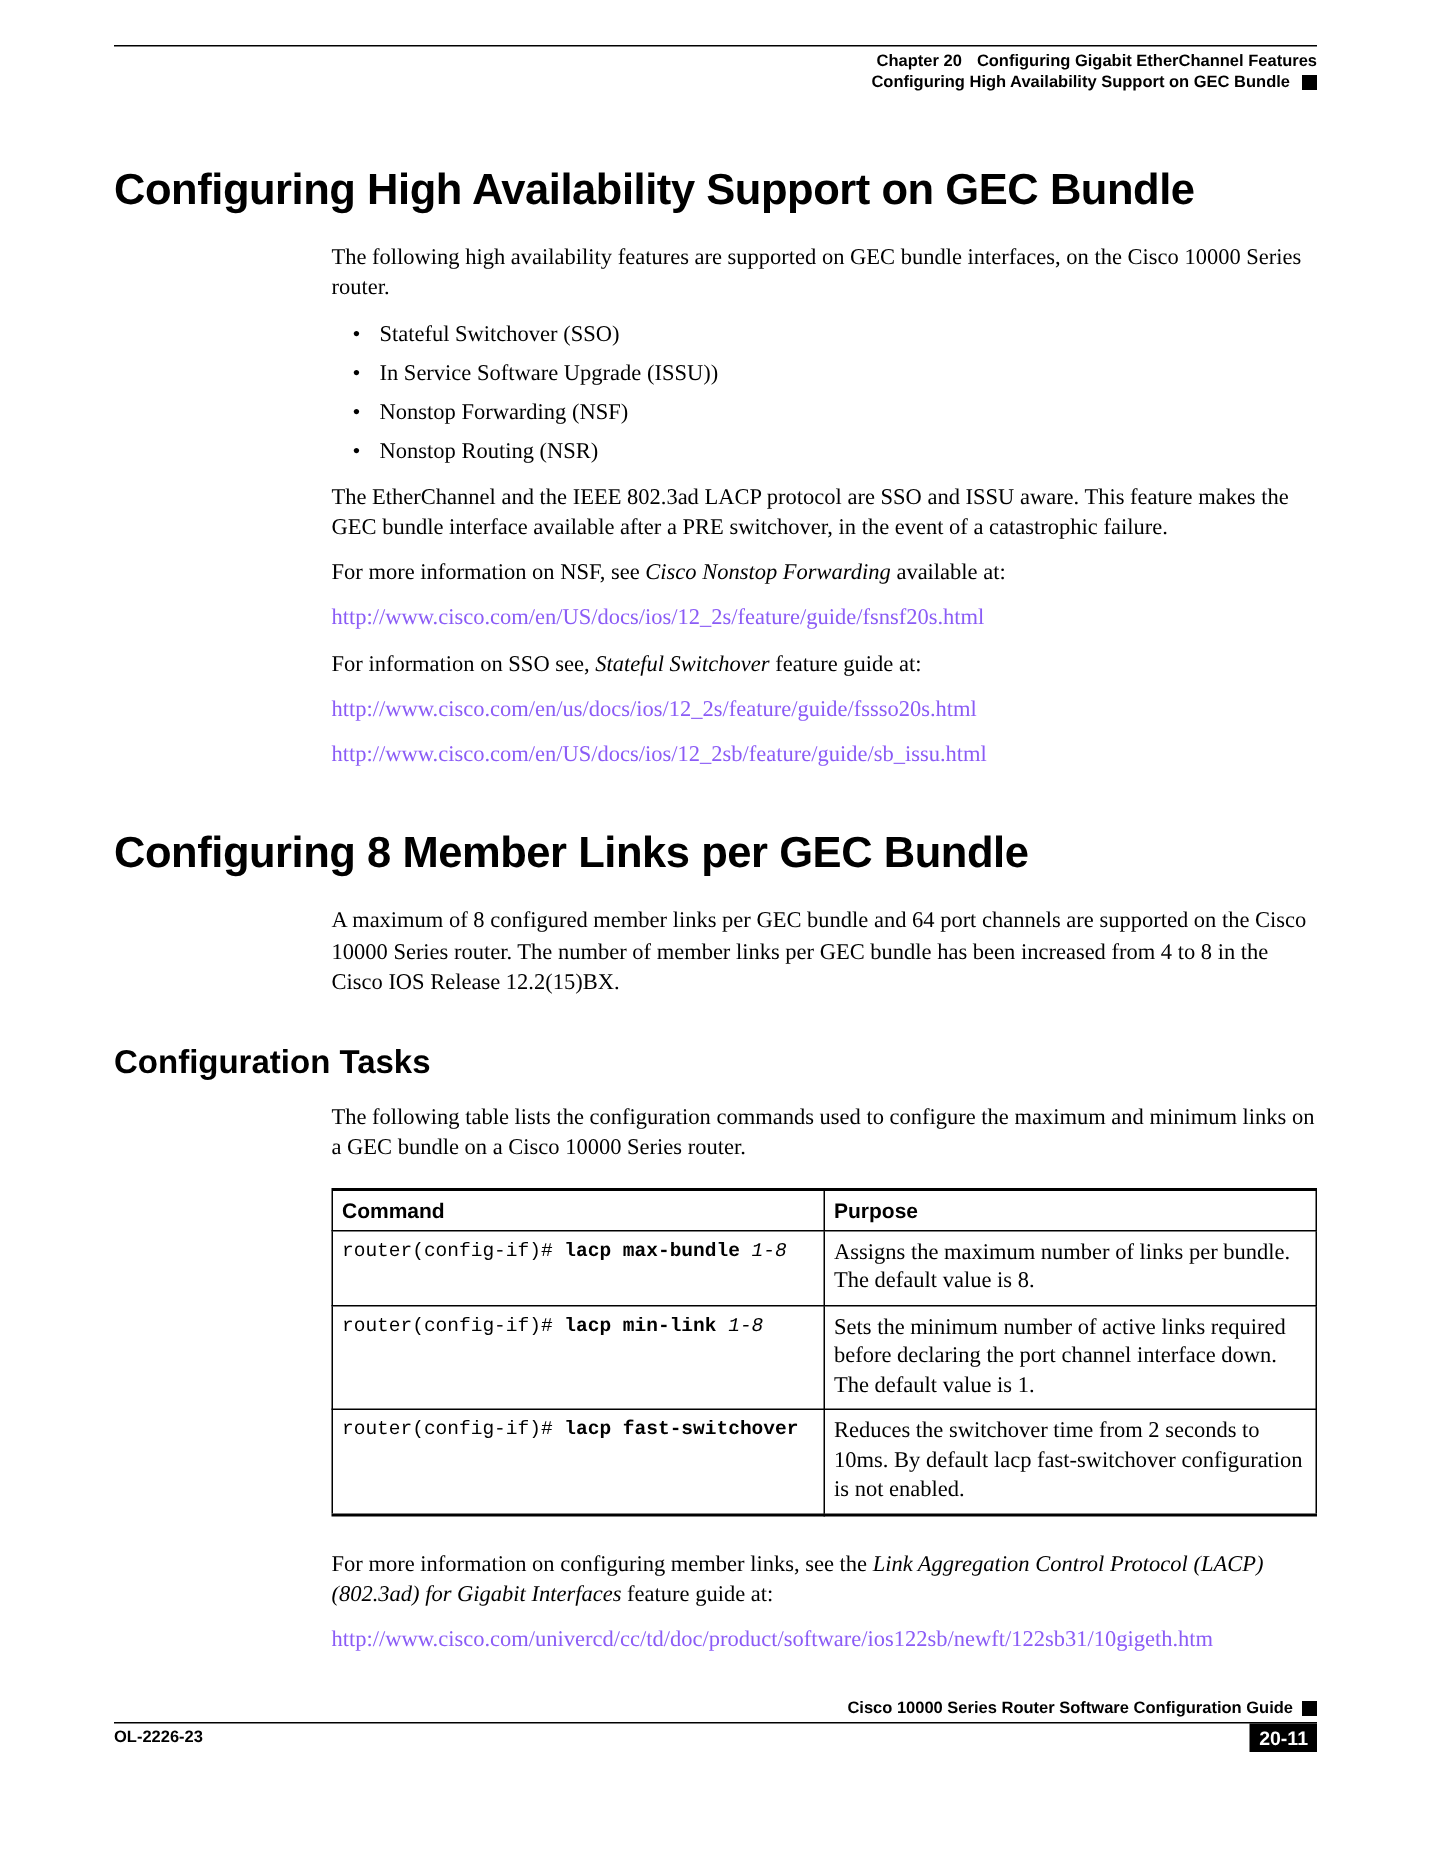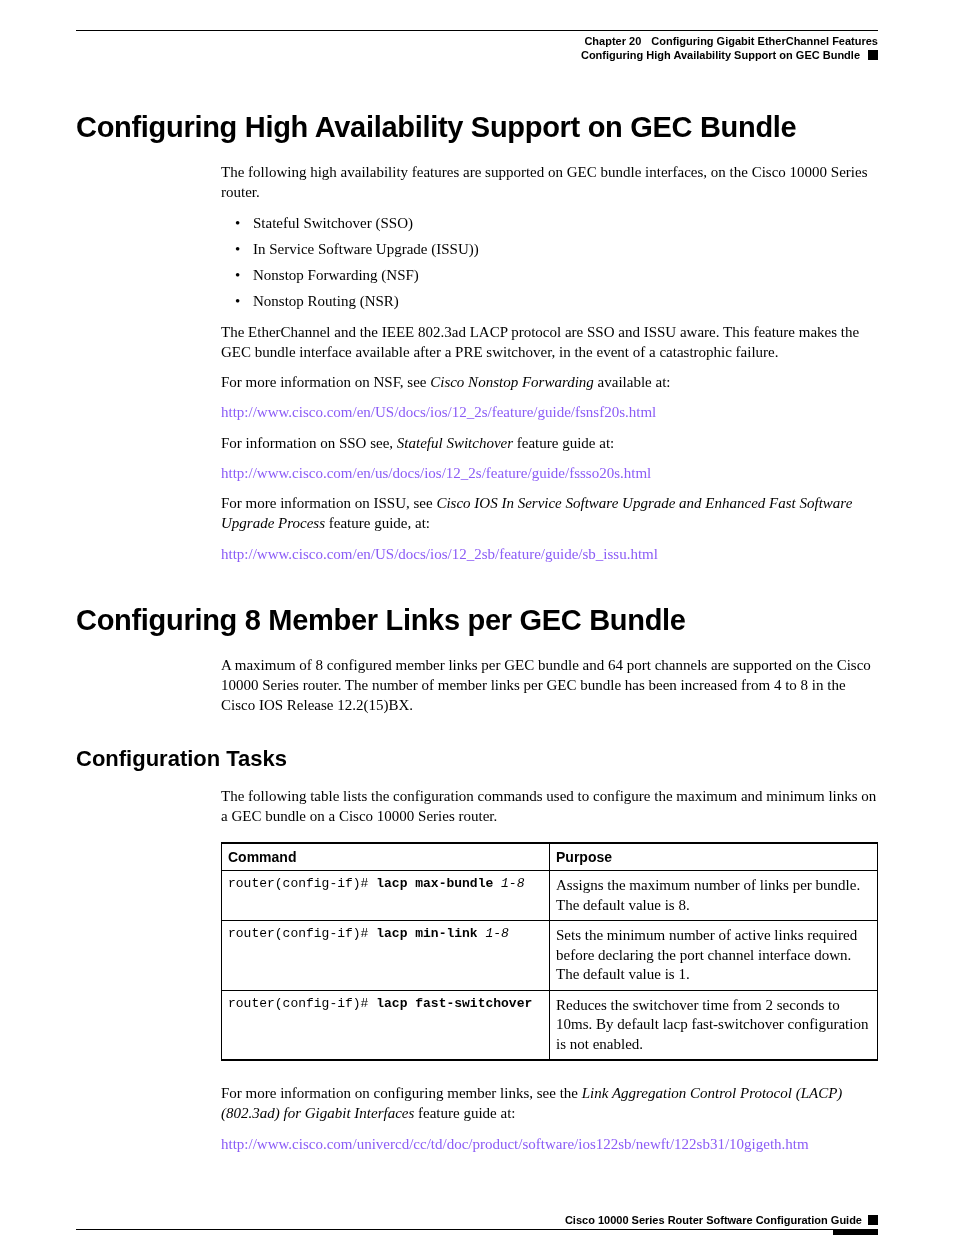--- a/index.html
+++ b/index.html
@@ -106,21 +106,21 @@
   }
   table.cmd-table td.cmd {
     font-family: "Courier New", monospace;
     font-size: 13px;
     white-space: nowrap;
   }
   table.cmd-table td.cmd .prompt { font-weight: normal; }
   table.cmd-table td.cmd .kw { font-weight: bold; }
   table.cmd-table td.cmd .arg { font-style: italic; font-weight: normal; }
   .footer {
-    margin-top: 60px;
+    margin-top: 30px;
   }
   .footer-title-row {
     display: flex;
     justify-content: flex-end;
     font-family: Arial, Helvetica, sans-serif;
     font-size: 11px;
     font-weight: bold;
     border-bottom: 1.5px solid #000;
     padding-bottom: 3px;
     align-items: center;
@@ -178,23 +178,20 @@
     <p>
       <span>For more information on NSF, see </span><span class="italic">Cisco Nonstop Forwarding</span><span> available at:</span>
     </p>
     <p><a class="link">http://www.cisco.com/en/US/docs/ios/12_2s/feature/guide/fsnsf20s.html</a></p>
 
     <p>
       <span>For information on SSO see, </span><span class="italic">Stateful Switchover</span><span> feature guide at:</span>
     </p>
     <p><a class="link">http://www.cisco.com/en/us/docs/ios/12_2s/feature/guide/fssso20s.html</a></p>
 
-    <p>
-      <span>For more information on ISSU, see </span><span class="italic">Cisco IOS In Service Software Upgrade and Enhanced Fast Software Upgrade Process</span><span> feature guide, at:</span>
-    </p>
     <p><a class="link">http://www.cisco.com/en/US/docs/ios/12_2sb/feature/guide/sb_issu.html</a></p>
   </div>
 
   <h1 style="margin-top:40px">Configuring 8 Member Links per GEC Bundle</h1>
 
   <div class="body-indent">
     <p>A maximum of 8 configured member links per GEC bundle and 64 port channels are supported on the Cisco 10000 Series router. The number of member links per GEC bundle has been increased from 4 to 8 in the Cisco IOS Release 12.2(15)BX.</p>
   </div>
 
   <h2>Configuration Tasks</h2>

